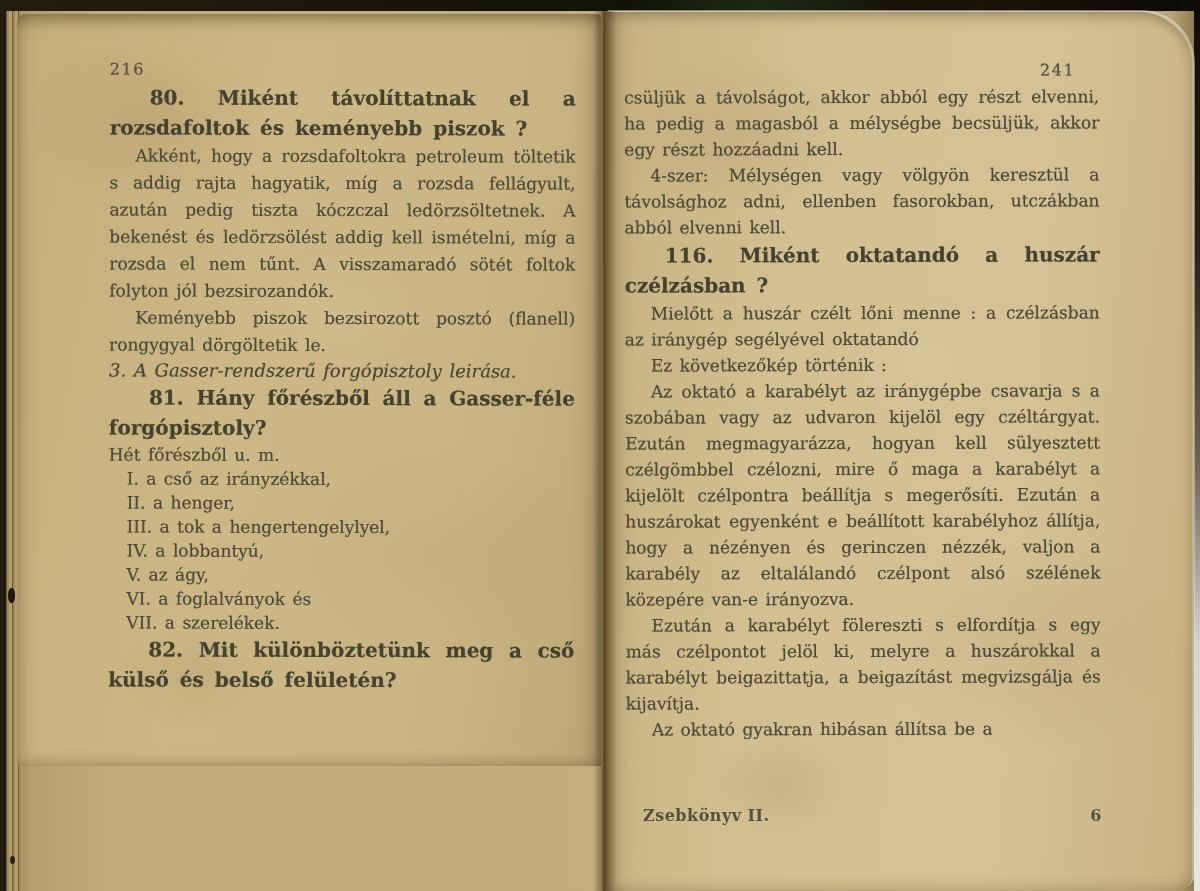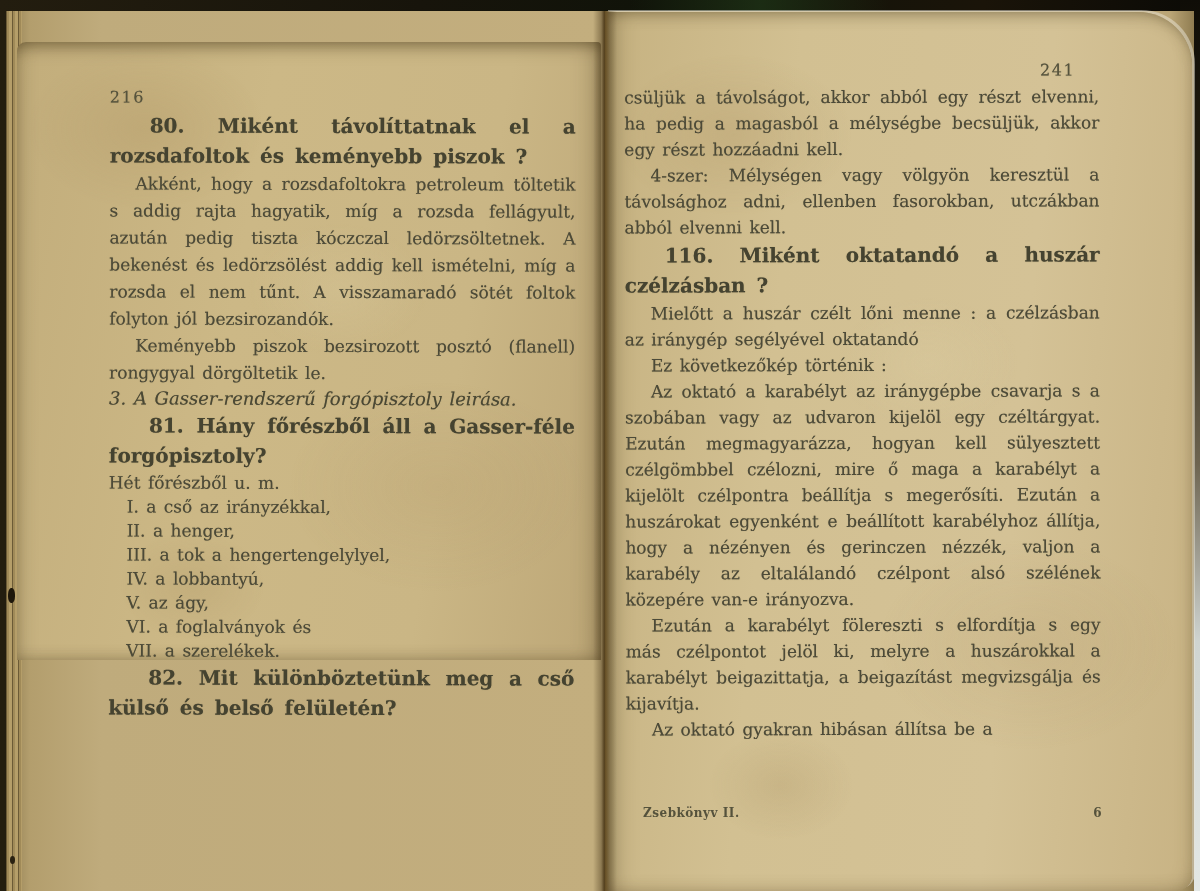--- a/index.html
+++ b/index.html
@@ -13,21 +13,21 @@
     background:linear-gradient(180deg,#0f0d07 0%,#2a2212 28%,#6d6450 52%,#cfd4d1 72%,#e4e8e5 100%);}
   .under-pages{position:absolute;left:6px;top:11px;width:1188px;height:880px;
     background:linear-gradient(90deg,#8f7c51 0%,#b39e6d 2%,#bfab7c 8%,#c3ae7e 50%,#baa576 98%,#8f7c51 100%);}
   .edge-left{position:absolute;left:6px;top:11px;width:16px;height:880px;
     background:repeating-linear-gradient(90deg,#6b5a36 0 1px,#a08a58 1px 3px,#b59e69 3px 6px);}
   .top-tint{position:absolute;left:630px;top:0;width:260px;height:11px;
     background:linear-gradient(90deg,rgba(0,0,0,0),rgba(34,64,28,.55),rgba(0,0,0,0));}
 
   
   .sheet{position:absolute;}
-  .sheet-left{left:17px;top:42px;width:584px;height:618px;border-radius:9px 4px 0 0;
+  .sheet-left{left:17px;top:14px;width:584px;height:752px;border-radius:9px 4px 0 0;
     background:linear-gradient(100deg,#c2ad7b 0%,#ccb886 38%,#cab685 72%,#bda777 100%);
     box-shadow:inset 0 14px 18px -12px rgba(70,55,25,.6),
                inset -16px 0 24px -14px rgba(70,55,25,.55),
                inset 12px 0 20px -12px rgba(80,65,30,.4),
                inset 0 -10px 16px -12px rgba(70,55,25,.35);}
   .sheet-right{left:605px;top:12px;width:587px;height:879px;border-radius:0 54px 16px 0;
     background:linear-gradient(95deg,#c6b281 0%,#d2c092 30%,#d4c296 68%,#c8b384 100%);
     box-shadow:inset 18px 0 26px -14px rgba(70,55,25,.6),
                inset 0 10px 16px -10px rgba(70,55,25,.5),
                inset -10px -8px 18px -12px rgba(90,72,38,.4),
@@ -59,21 +59,21 @@
   .h81{margin-top:24px;}
   .h82{margin-top:8px;}
   .h116{margin-top:14px;}
   .p1-left{margin-top:12px;}
   .italic-h{font-style:italic;font-size:18px;line-height:24px;margin:36px 0 0 6px;text-align:left;text-indent:0;color:#4a4834;}
   .intro{margin:6px 0 0 38px;line-height:24px;text-align:left;}
   .list{margin-left:18px;line-height:24px;text-align:left;}
   .cont{margin-top:24px;}
   .pa1{margin-top:6px;}
   .footer{position:absolute;left:38px;right:90px;top:794px;display:flex;justify-content:space-between;
-          font-size:12px;font-weight:bold;color:#55523c;letter-spacing:.5px;}
+          font-size:16px;font-weight:bold;color:#55523c;letter-spacing:.5px;}
 </style>
 </head>
 <body>
 
 <div>
   <div class="right-edge"></div>
   <div class="under-pages"></div>
   <div class="edge-left"></div>
   <div class="top-tint"></div>
 

